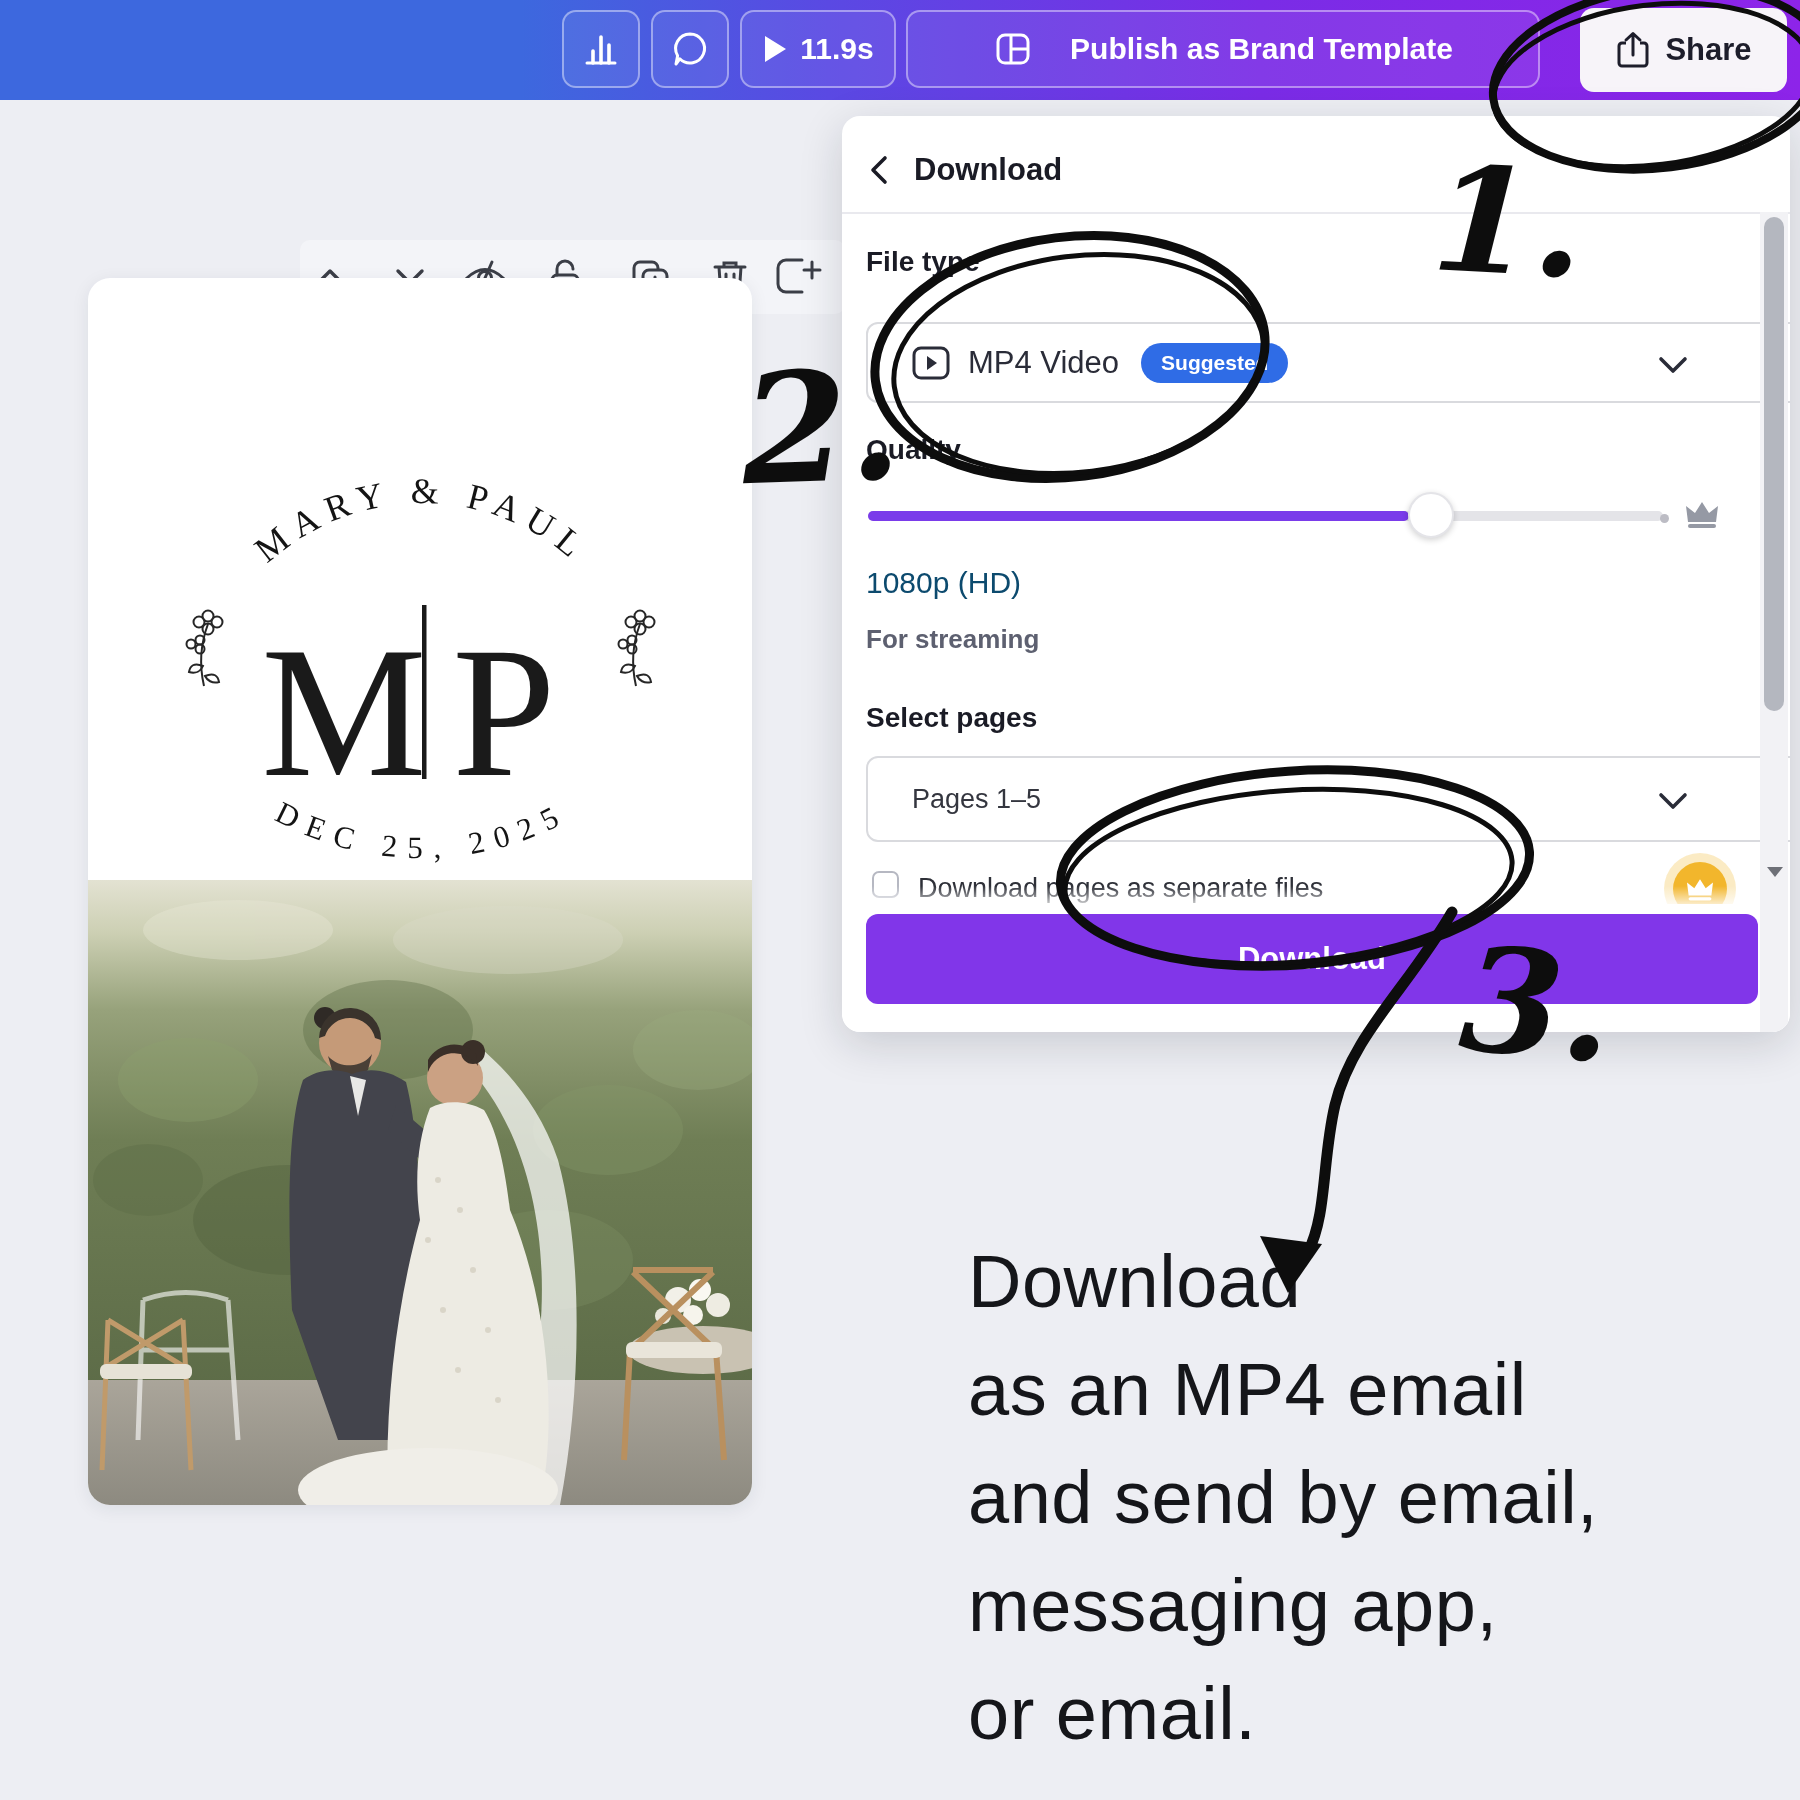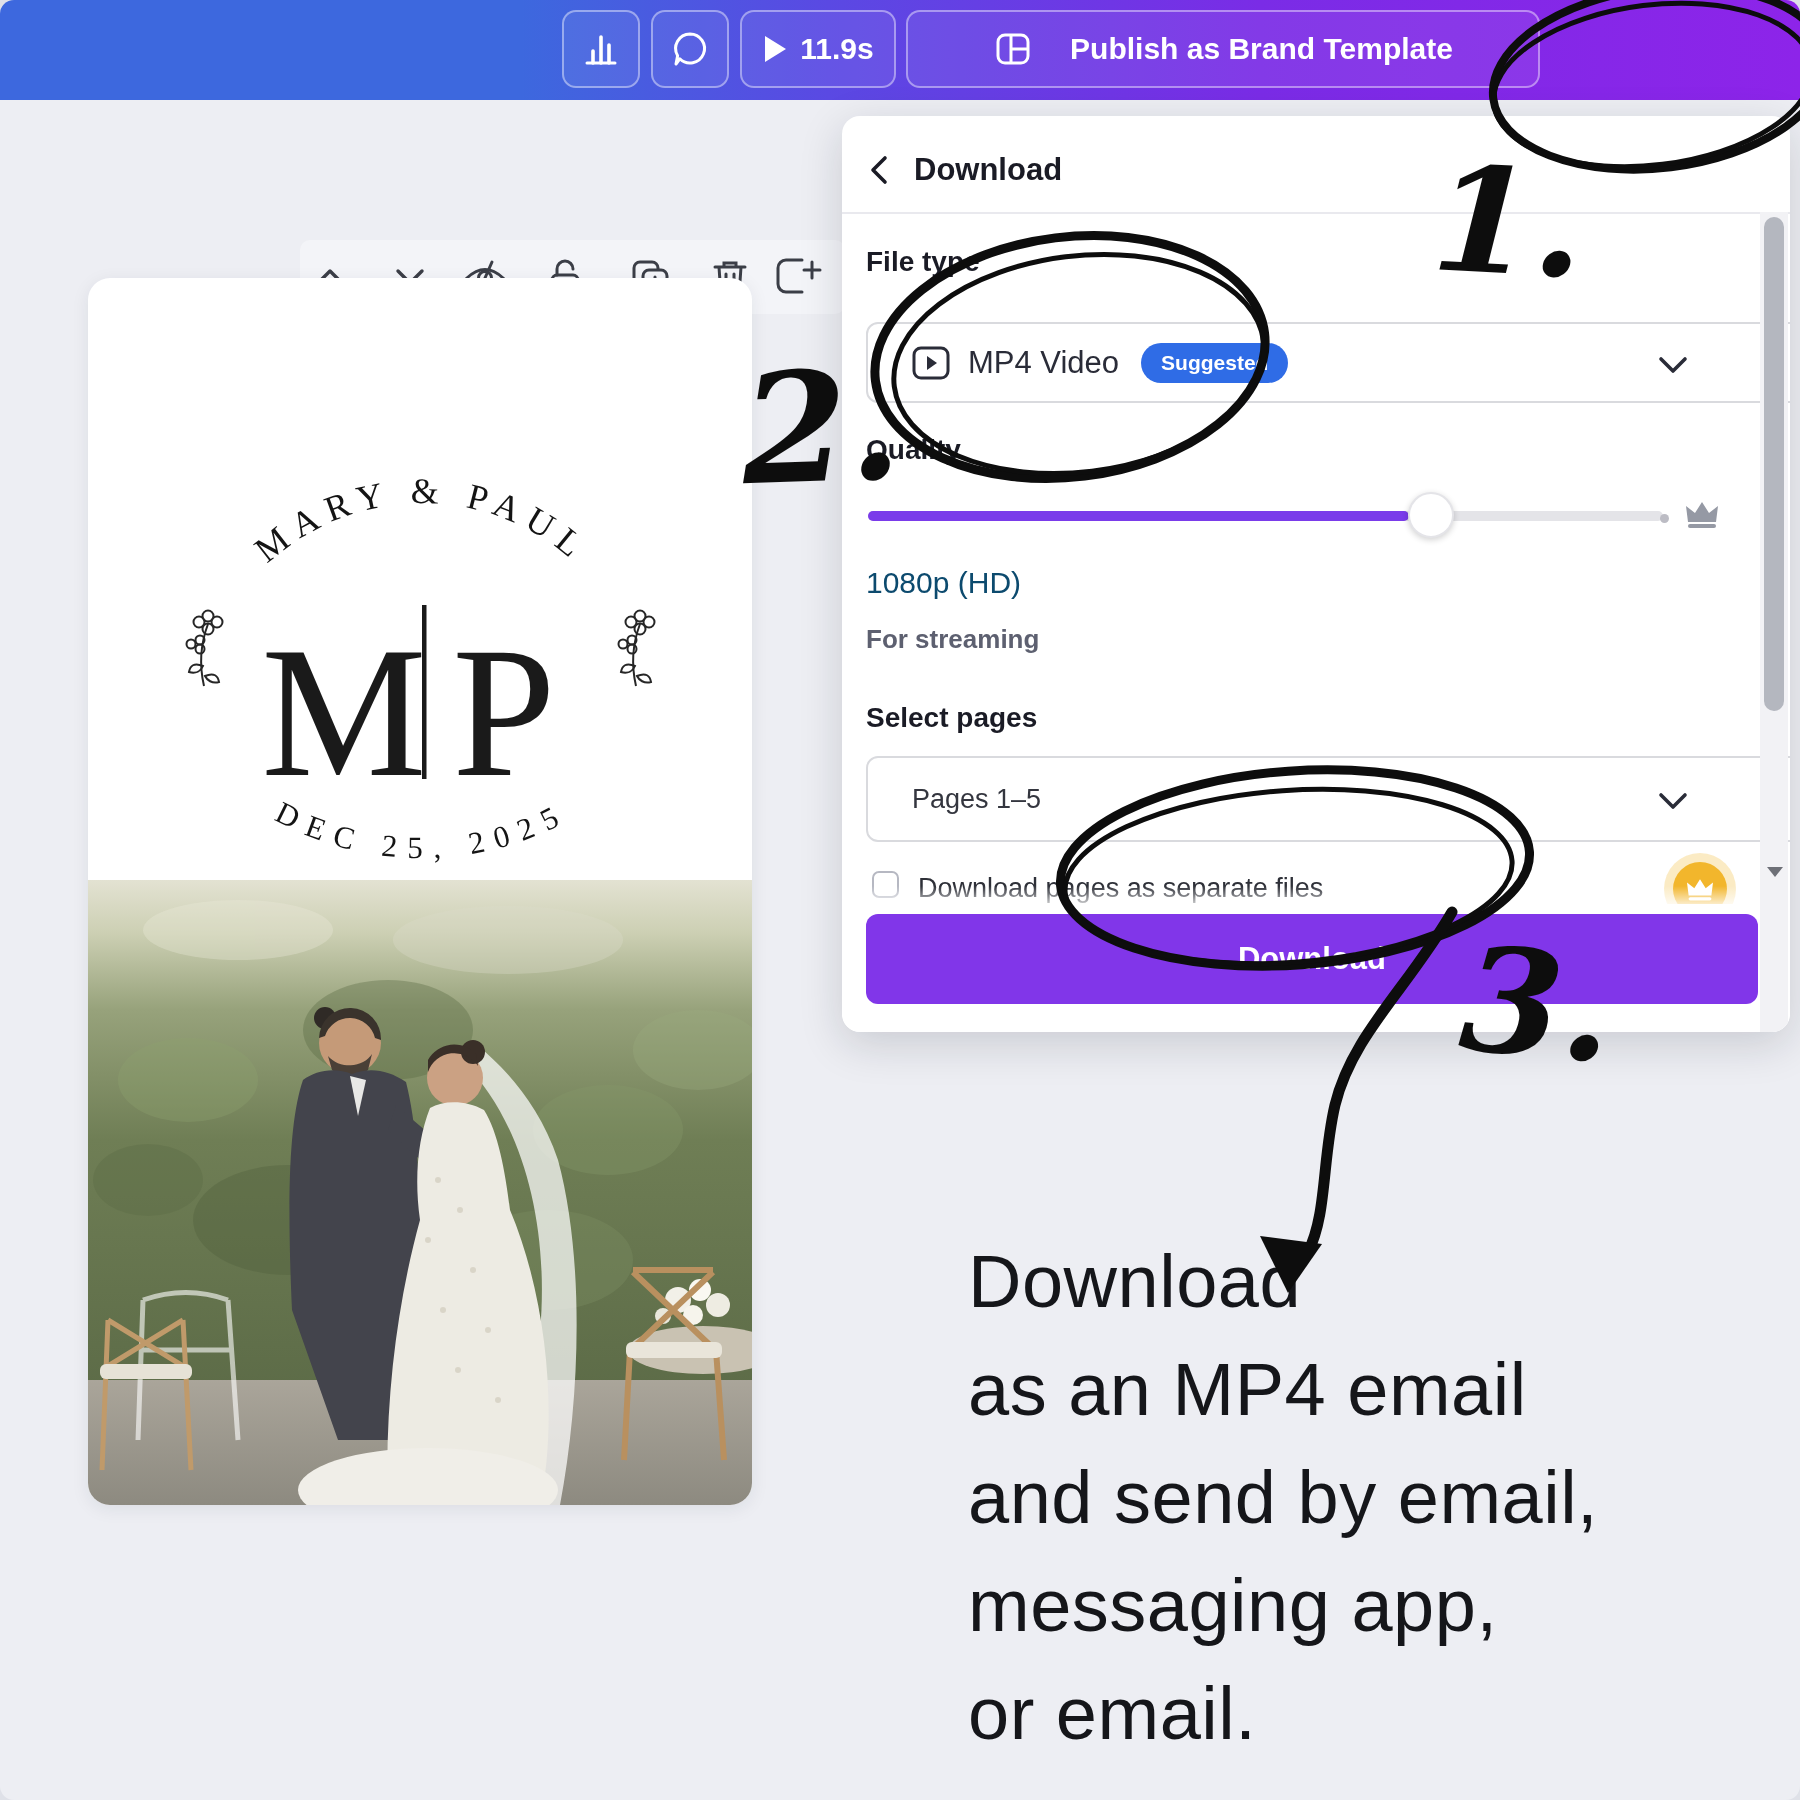--- a/index.html
+++ b/index.html
@@ -1,17 +1,17 @@
 <!DOCTYPE html>
 <html><head>
 <meta charset="utf-8">
 <style>
   html,body{margin:0;padding:0;background:#dfe1e8;}
   #stage{position:relative;width:1800px;height:1800px;background:#edeef3;overflow:hidden;
-         font-family:"Liberation Sans",sans-serif;border-radius:14px;}
+         font-family:"Liberation Sans",sans-serif;}
   .abs{position:absolute;}
   
   #topbar{left:0;top:0;width:1800px;height:100px;
     background:linear-gradient(90deg,#3d68de 0%,#3d68de 29%,#5a49e3 46%,#7a2ce6 70%,#8d24e9 100%);}
   .tb-btn{position:absolute;top:10px;height:78px;border:2px solid rgba(255,255,255,.42);
     background:rgba(255,255,255,.07);border-radius:14px;display:flex;align-items:center;
     justify-content:center;gap:12px;color:#fff;font-weight:700;font-size:30px;box-sizing:border-box;}
   #share-btn{position:absolute;top:8px;left:1580px;width:207px;height:84px;background:#f7f4f9;
     border-radius:14px;display:flex;align-items:center;justify-content:center;gap:14px;
     color:#1d1d2b;font-weight:700;font-size:31px;}
@@ -70,20 +70,27 @@
         <path d="M3 2 L24 15 L3 28 Z" fill="#fff"></path>
       </svg>
       <span>11.9s</span>
     </div>
     <div class="tb-btn" style="left:906px;width:634px;gap:37px;">
       <svg width="40" height="40" viewBox="0 0 40 40">
         <rect x="5" y="6" width="30" height="28" rx="7" fill="none" stroke="#fff" stroke-width="3"></rect>
         <path d="M18 6 V34 M18 20 H35" stroke="#fff" stroke-width="3"></path>
       </svg>
       <span>Publish as Brand Template</span>
+    </div>
+    <div id="share-btn">
+      <svg width="36" height="40" viewBox="0 0 36 40">
+        <path d="M11 13 H7 a3 3 0 0 0 -3 3 v17 a3 3 0 0 0 3 3 h22 a3 3 0 0 0 3 -3 V16 a3 3 0 0 0 -3 -3 h-4" fill="none" stroke="#1d1d2b" stroke-width="3"></path>
+        <path d="M18 25 V4 M11 10 L18 3.5 L25 10" fill="none" stroke="#1d1d2b" stroke-width="3" stroke-linecap="round" stroke-linejoin="round"></path>
+      </svg>
+      <span>Share</span>
     </div>
   </div>
 
   <div id="page-toolbar" class="abs"></div>
   <div class="pt-icon" style="left:308px;">
     <svg width="44" height="40" viewBox="0 0 44 40">
       <path d="M10 26 L22 14 L34 26" fill="none" stroke="#3b3e47" stroke-width="3.4" stroke-linecap="round" stroke-linejoin="round"></path>
     </svg>
     </div>
   <div class="pt-icon" style="left:388px;">

